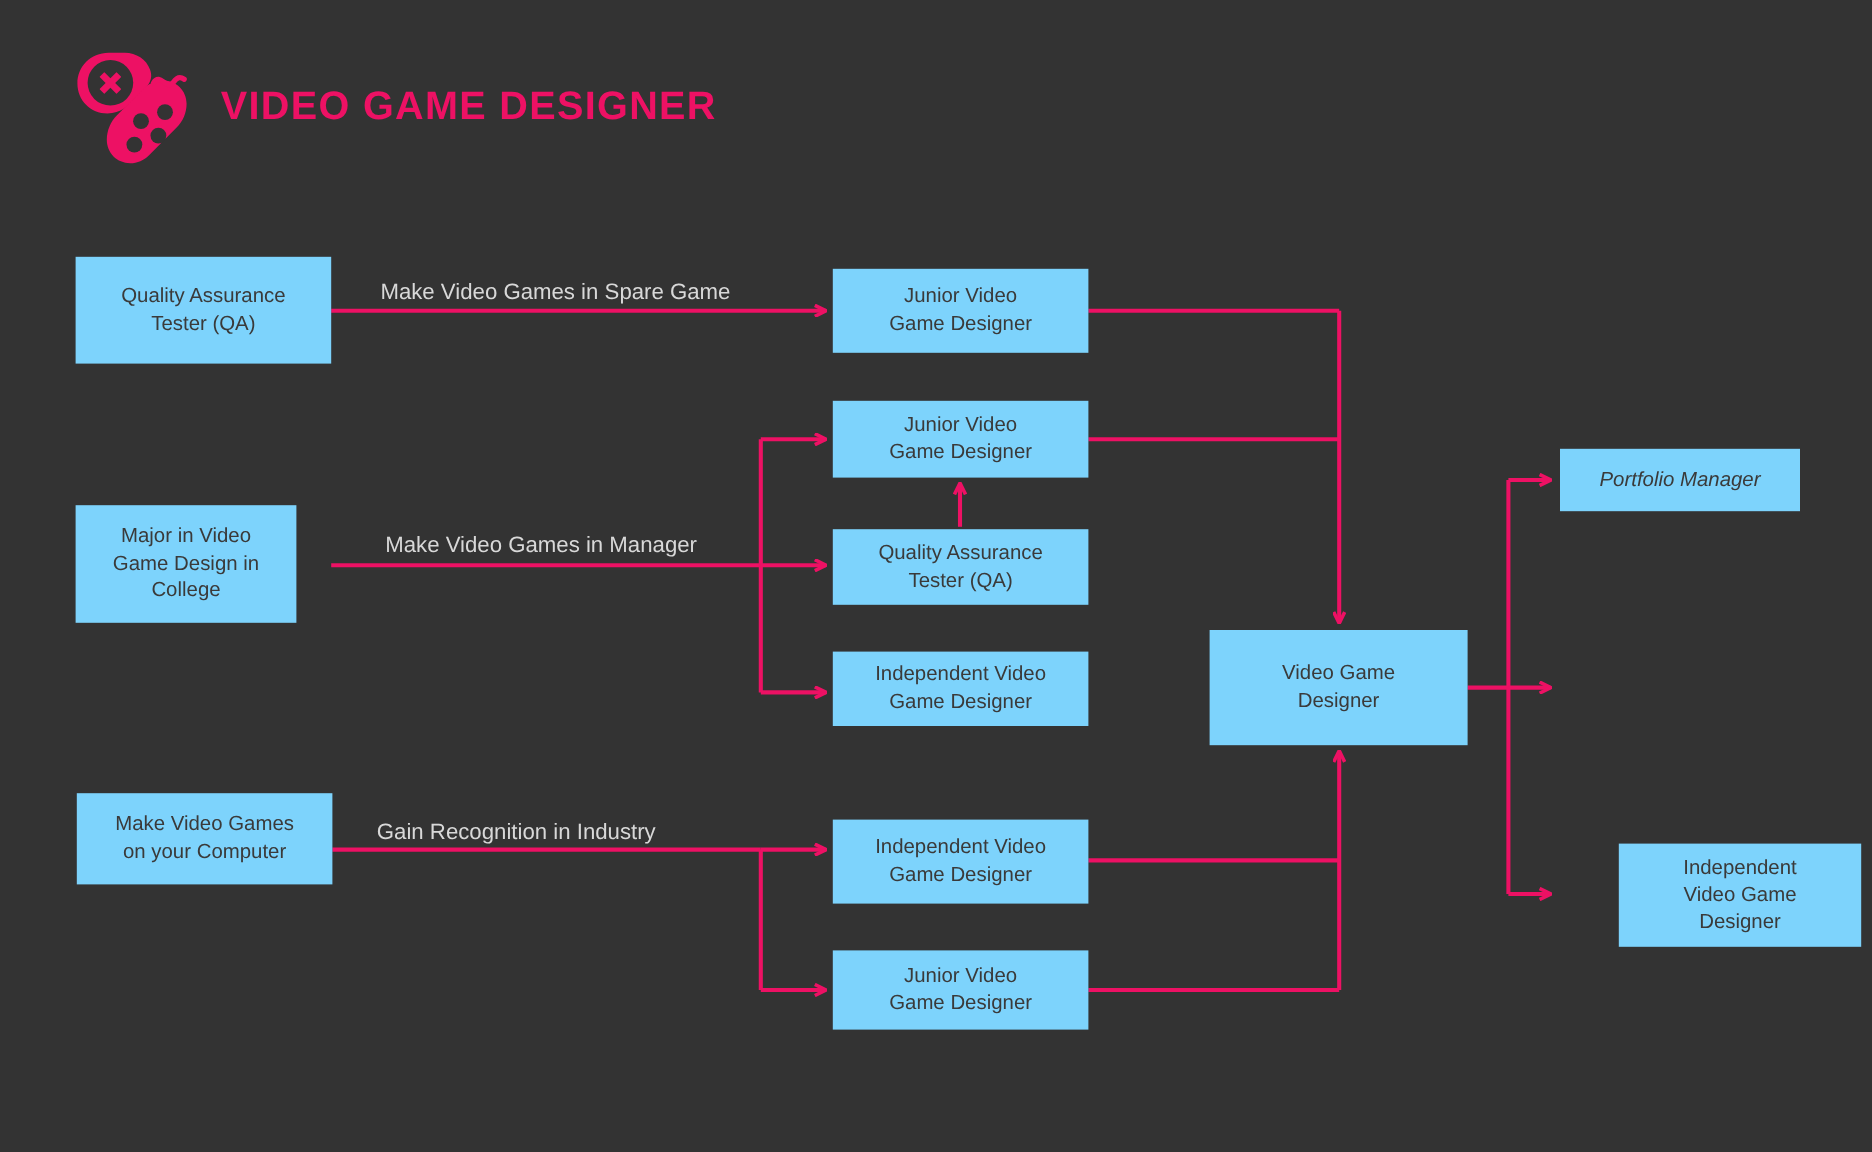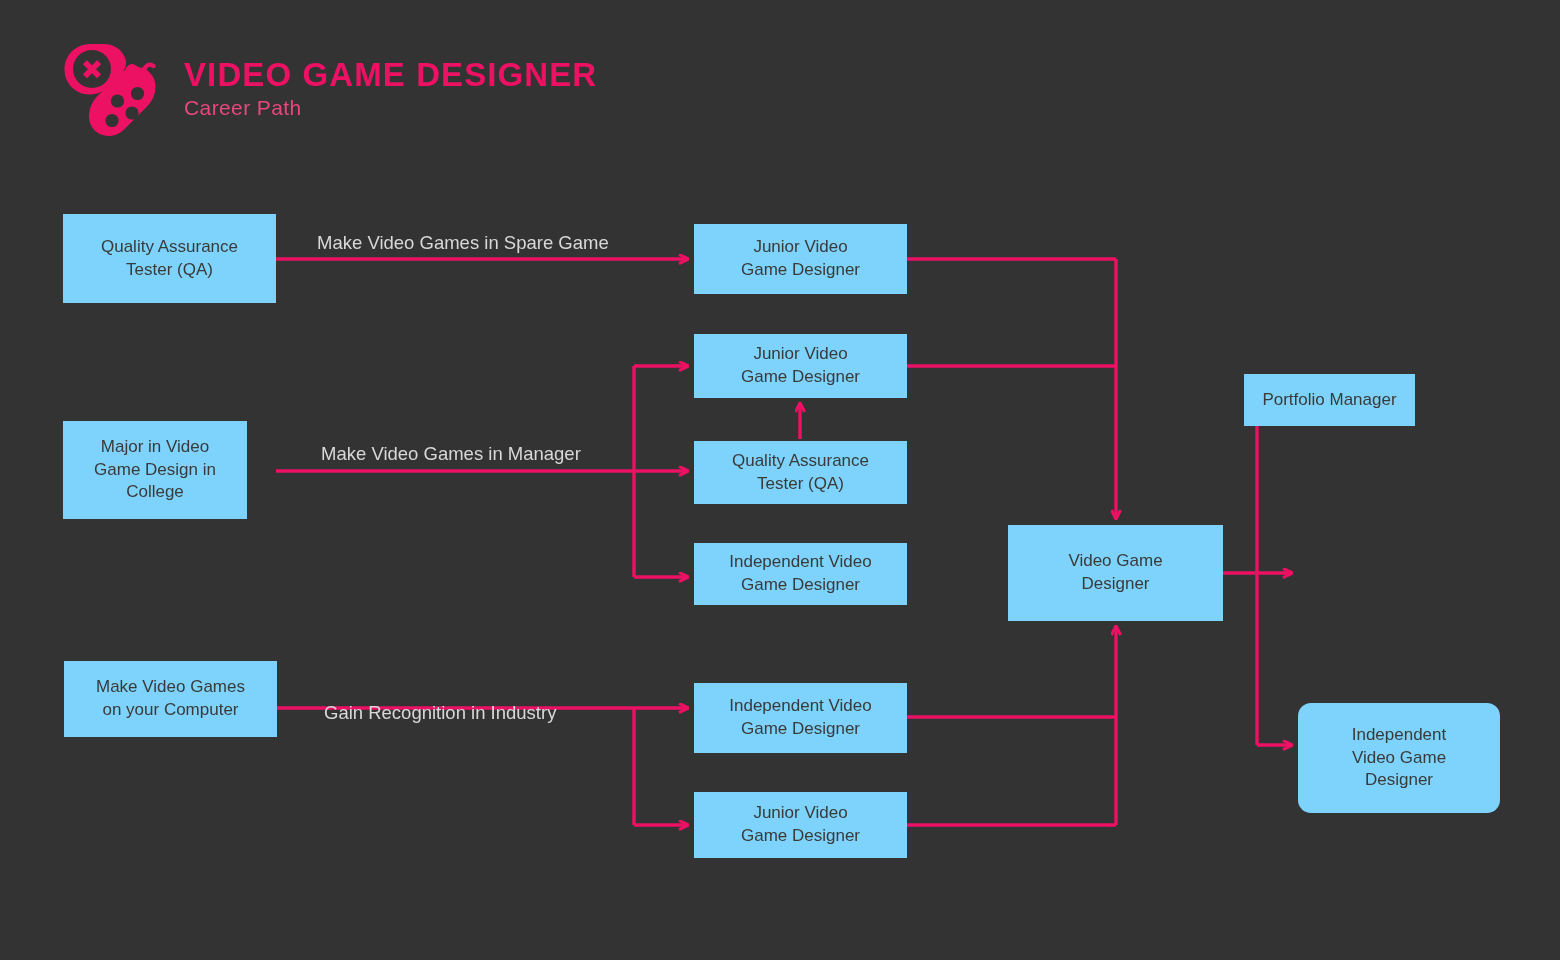--- a/index.html
+++ b/index.html
@@ -25,21 +25,21 @@
     align-items: center;
   }
   #logo-icon {
     width: 104px;
     height: 100px;
     flex: 0 0 auto;
   }
   #title-block {
     margin-left: 18px;
     display: flex;
-    flex-direction: column;
+    flex-direction: row;
     justify-content: space-between;
   }
   #main-title {
     color: #ED1164;
     font-size: 33px;
     font-weight: bold;
     letter-spacing: 1.1px;
     line-height: 1.05;
     white-space: nowrap;
   }
@@ -113,21 +113,20 @@
           <circle cx="55.5" cy="63" r="6.6" fill="#333333"></circle>
           <circle cx="75.5" cy="55.5" r="6.6" fill="#333333"></circle>
           <circle cx="50" cy="82.5" r="6.6" fill="#333333"></circle>
           <circle cx="70" cy="75" r="6.6" fill="#333333"></circle>
           <path d="M66 31 C71.5 22 77 38 82.5 30.5 C86 25.5 88.5 26 91.5 28" fill="none" stroke="#ED1164" stroke-width="4.4" stroke-linecap="round"></path>
         </g>
       </svg>
     </span>
     <div id="title-block">
       <div id="main-title">VIDEO GAME DESIGNER</div>
-      <div id="subtitle">Career Path</div>
     </div>
   </div>
 
   <div id="diagram">
 
     <svg id="connectors" viewBox="0 0 1560 960" xmlns="http://www.w3.org/2000/svg">
       <defs>
         <marker id="ah" markerWidth="11" markerHeight="11" refX="9.6" refY="5.5" orient="auto" markerUnits="userSpaceOnUse">
           <path d="M0.6,0.9 L10,5.5 L0.6,10.1" fill="none" stroke="#ED1164" stroke-width="3" stroke-linecap="butt" stroke-linejoin="miter"></path>
         </marker>
@@ -160,32 +159,32 @@
         <path d="M1223,573 L1257,573"></path>
         <path d="M1257,400 L1257,745"></path>
         <path d="M1257,400 L1292,400" marker-end="url(#ah)"></path>
         <path d="M1257,573 L1292,573" marker-end="url(#ah)"></path>
         <path d="M1257,745 L1292,745" marker-end="url(#ah)"></path>
       </g>
     </svg>
 
     <div class="edge-label" style="left:317px; top:234px;">Make Video Games in Spare Game</div>
     <div class="edge-label" style="left:321px; top:445px;">Make Video Games in Manager</div>
-    <div class="edge-label" style="left:314px; top:704px;margin-left:10px;">Gain Recognition in Industry</div>
+    <div class="edge-label" style="left:314px; top:684px;">Gain Recognition in Industry</div>
 
     <div class="node" style="left:63px; top:214px; width:213px; height:89px;">Quality Assurance<br>Tester (QA)</div>
     <div class="node" style="left:63px; top:421px; width:184px; height:98px;">Major in Video<br>Game Design in<br>College</div>
     <div class="node" style="left:64px; top:661px; width:213px; height:76px;">Make Video Games<br>on your Computer</div>
 
     <div class="node" style="left:694px; top:224px; width:213px; height:70px;">Junior Video<br>Game Designer</div>
     <div class="node" style="left:694px; top:334px; width:213px; height:64px;">Junior Video<br>Game Designer</div>
     <div class="node" style="left:694px; top:441px; width:213px; height:63px;">Quality Assurance<br>Tester (QA)</div>
     <div class="node" style="left:694px; top:543px; width:213px; height:62px;">Independent Video<br>Game Designer</div>
     <div class="node" style="left:694px; top:683px; width:213px; height:70px;">Independent Video<br>Game Designer</div>
     <div class="node" style="left:694px; top:792px; width:213px; height:66px;">Junior Video<br>Game Designer</div>
 
     <div class="node" style="left:1008px; top:525px; width:215px; height:96px;">Video Game<br>Designer</div>
 
-    <div class="node" style="left:1244px; top:374px; width:171px; height:52px;">Portfolio Manager</div>
-    <div class="node" style="left:1298px; top:703px; width:202px; height:110px;border-radius:13px;">Independent<br>Video Game<br>Designer</div>
+    <div class="node" style="left:1300px; top:374px; width:200px; height:52px;font-style:italic;">Portfolio Manager</div>
+    <div class="node" style="left:1349px; top:703px; width:202px; height:86px;">Independent<br>Video Game<br>Designer</div>
 
   </div>
 </div>
 
 </body></html>

